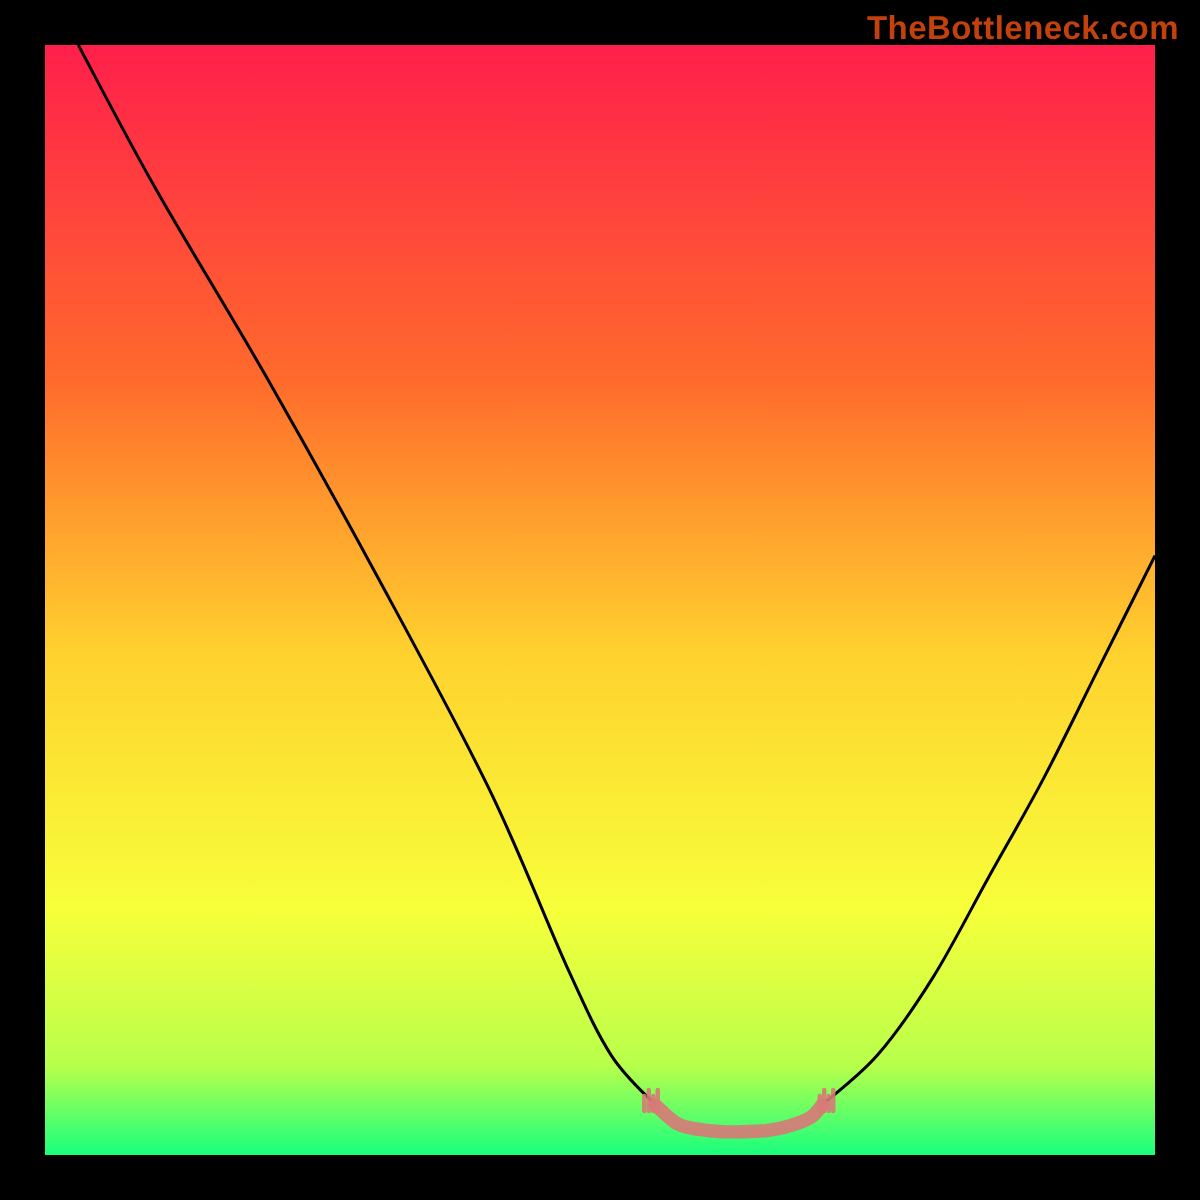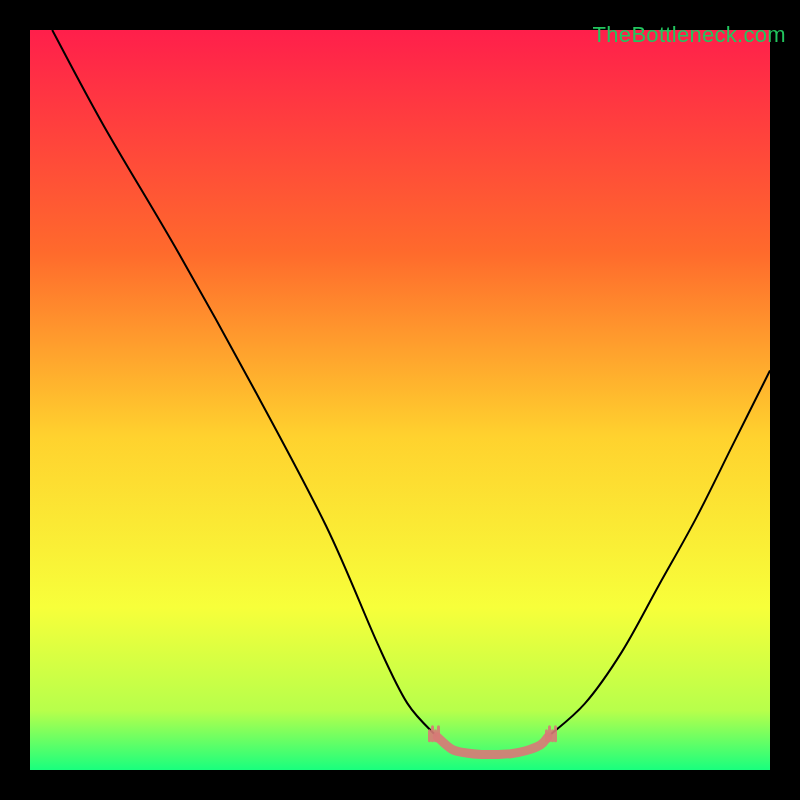--- a/index.html
+++ b/index.html
@@ -9,27 +9,26 @@
     height: 800px;
     background: #000;
     font-family: Arial, Helvetica, sans-serif;
     position: relative;
     overflow: hidden;
   }
   .watermark {
     position: absolute;
     top: 6px;
     right: 14px;
-    color: #22c55e;
+    color: #c2410c;
     font-size: 22px;
-    font-weight: 400;
+    font-weight: 700;
     letter-spacing: 0.3px;
     z-index: 5;
     user-select: none;
-    margin-top: 16px;
   }
   .plot-box {
     position: absolute;
     left: 30px;
     top: 30px;
     width: 740px;
     height: 740px;
   }
   svg { display: block; }
 </style>

